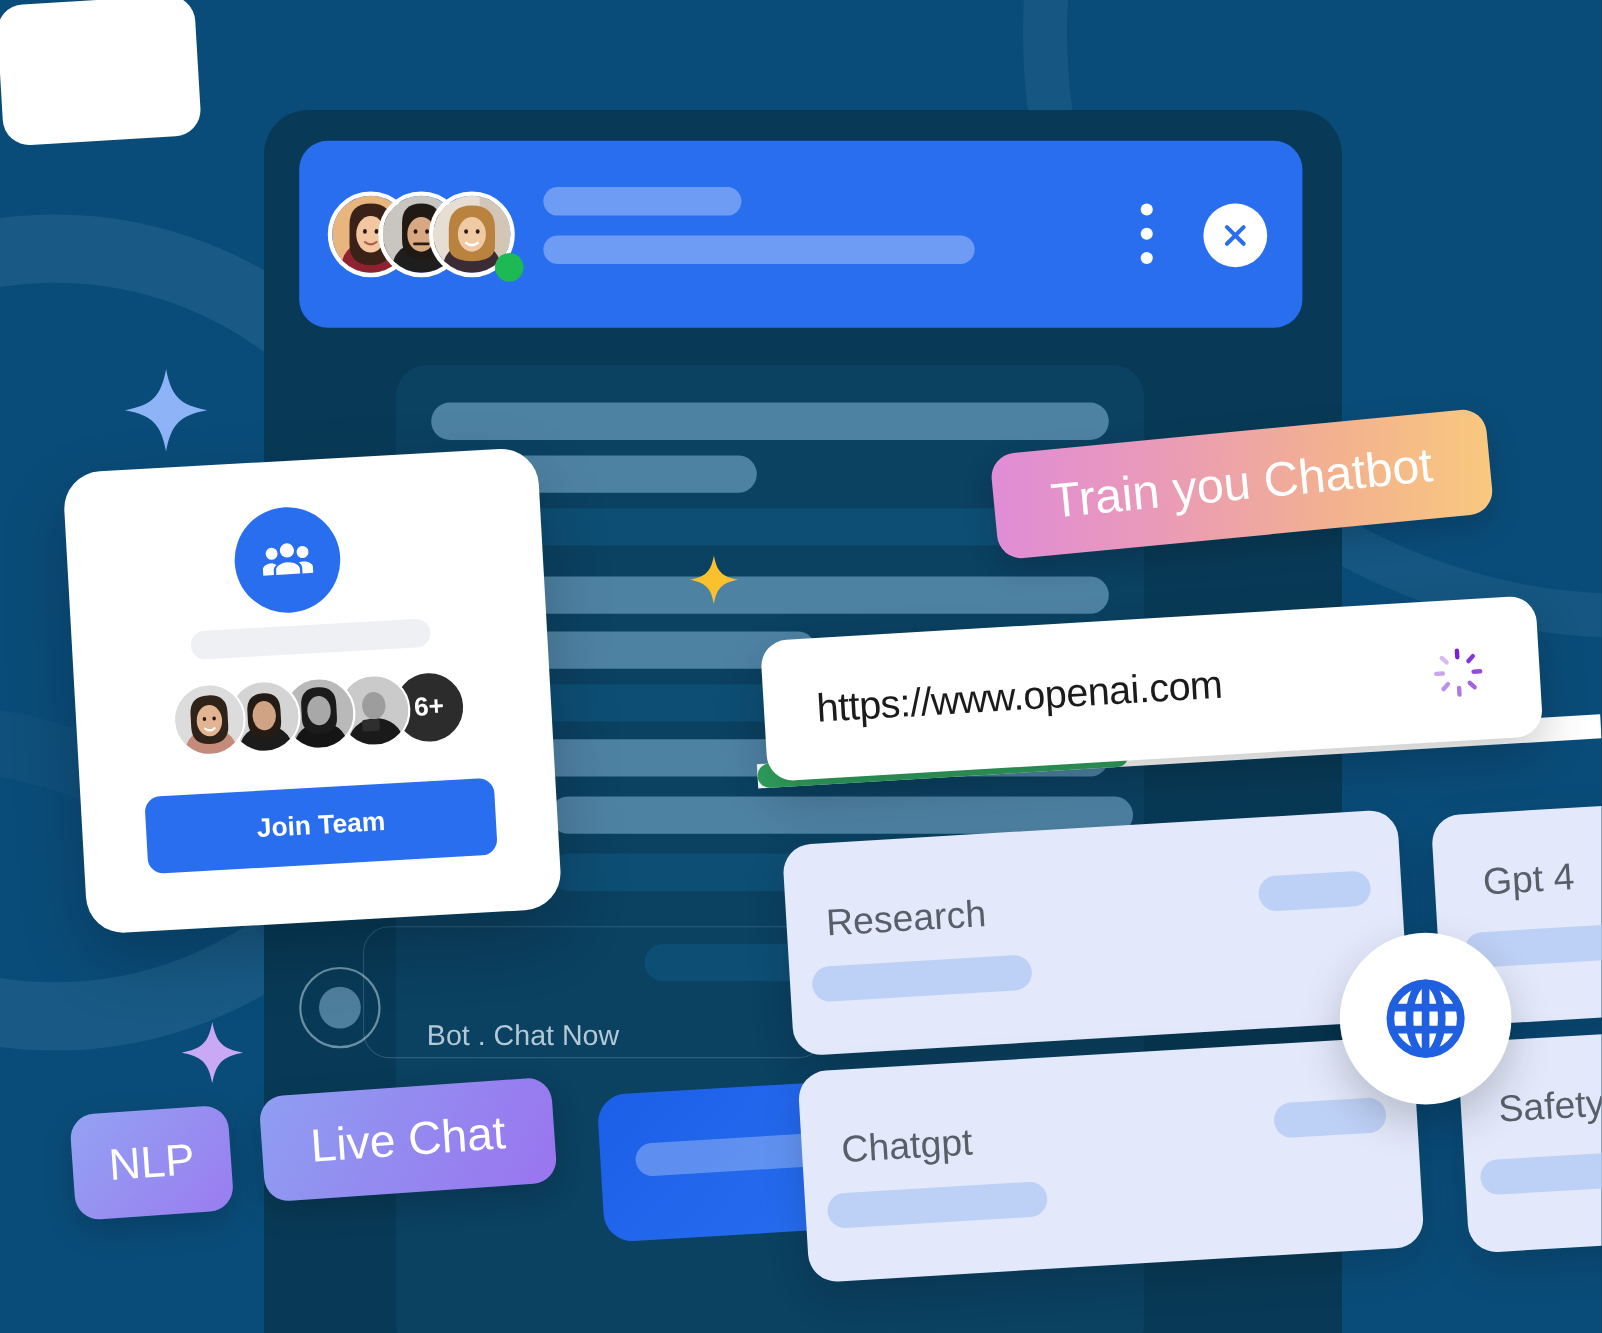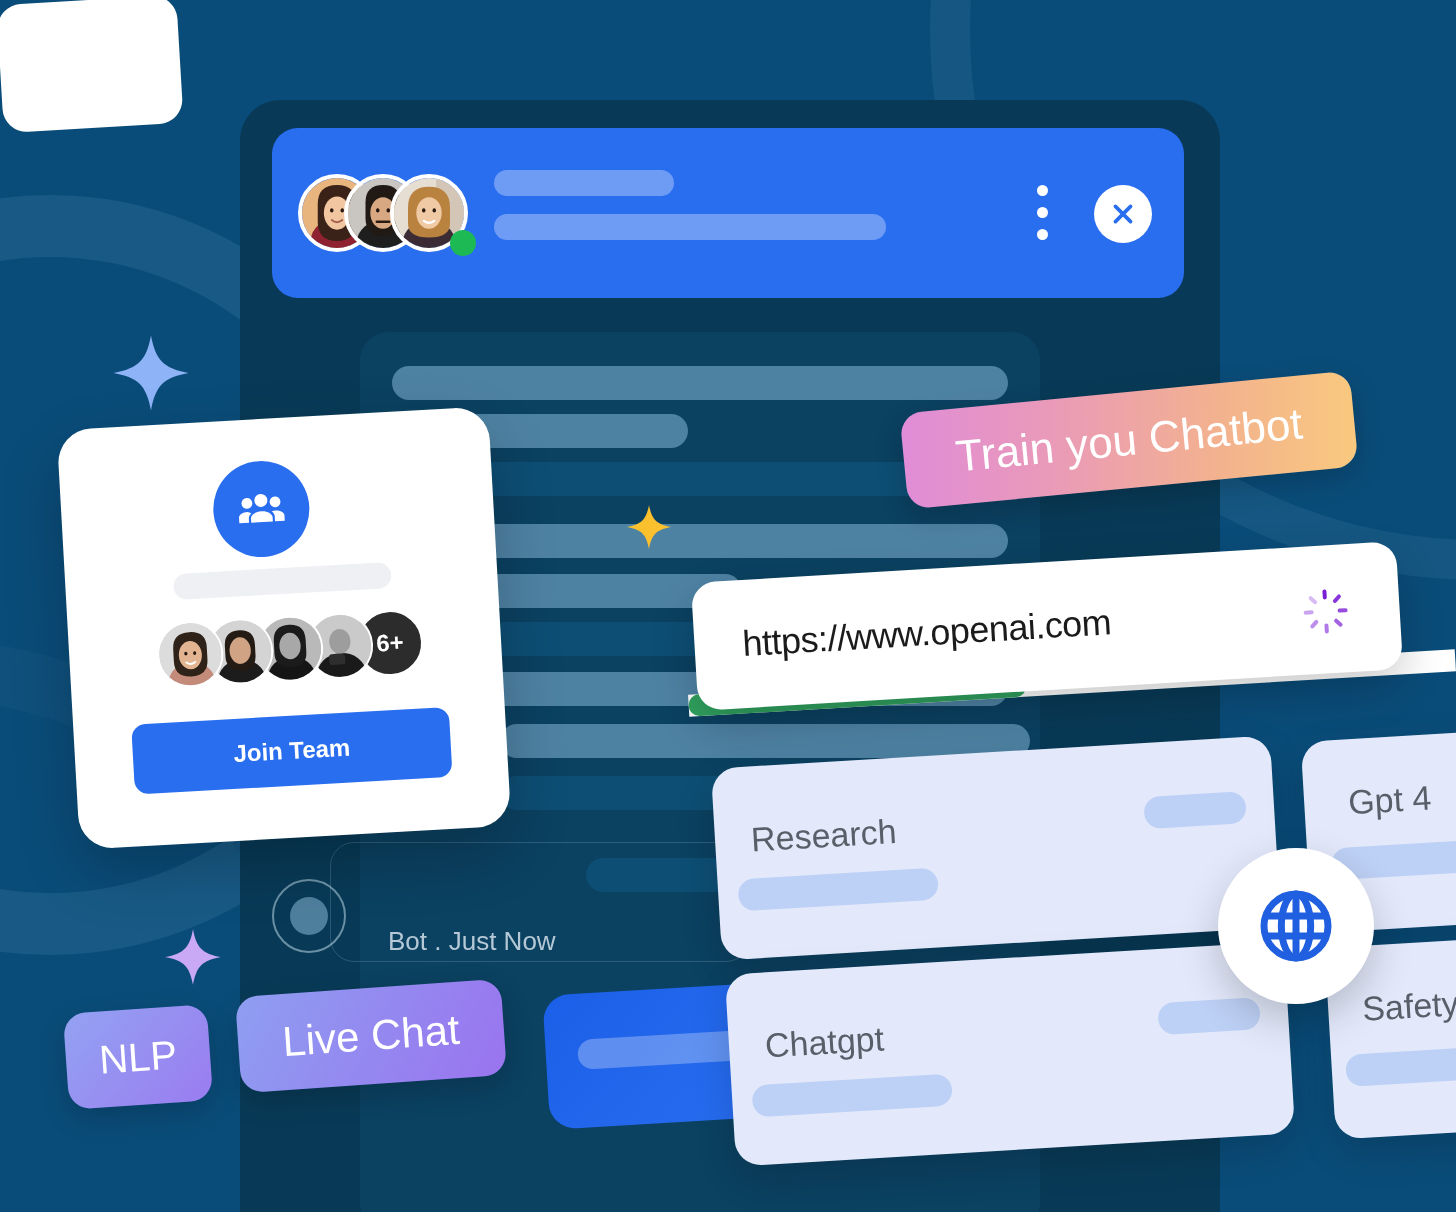--- a/index.html
+++ b/index.html
@@ -331,21 +331,21 @@
     <svg viewBox="0 0 24 24">
       <path d="M5 5 L19 19 M19 5 L5 19" stroke="#2a6ef0" stroke-width="3.4" stroke-linecap="round"></path>
     </svg>
   </div>
 </div>
 
 <div class="bot-bubble"></div>
 <div class="bot-avatar">
     <span></span>
   </div>
-<div class="bot-meta">Bot . Just Now</div>
+<div class="bot-meta">Bot . Chat Now</div>
 
 <div class="out-bubble">
   <div class="ob-skel"></div>
 </div>
 
 <div class="sparkle" style="left:112px;top:334px;width:78px;height:78px;">
   <svg viewBox="0 0 100 100">
       <path d="M50 2 C56 34 66 44 98 50 C66 56 56 66 50 98 C44 66 34 56 2 50 C34 44 44 34 50 2Z" fill="#8fb3f7"></path>
     </svg>
 </div>

